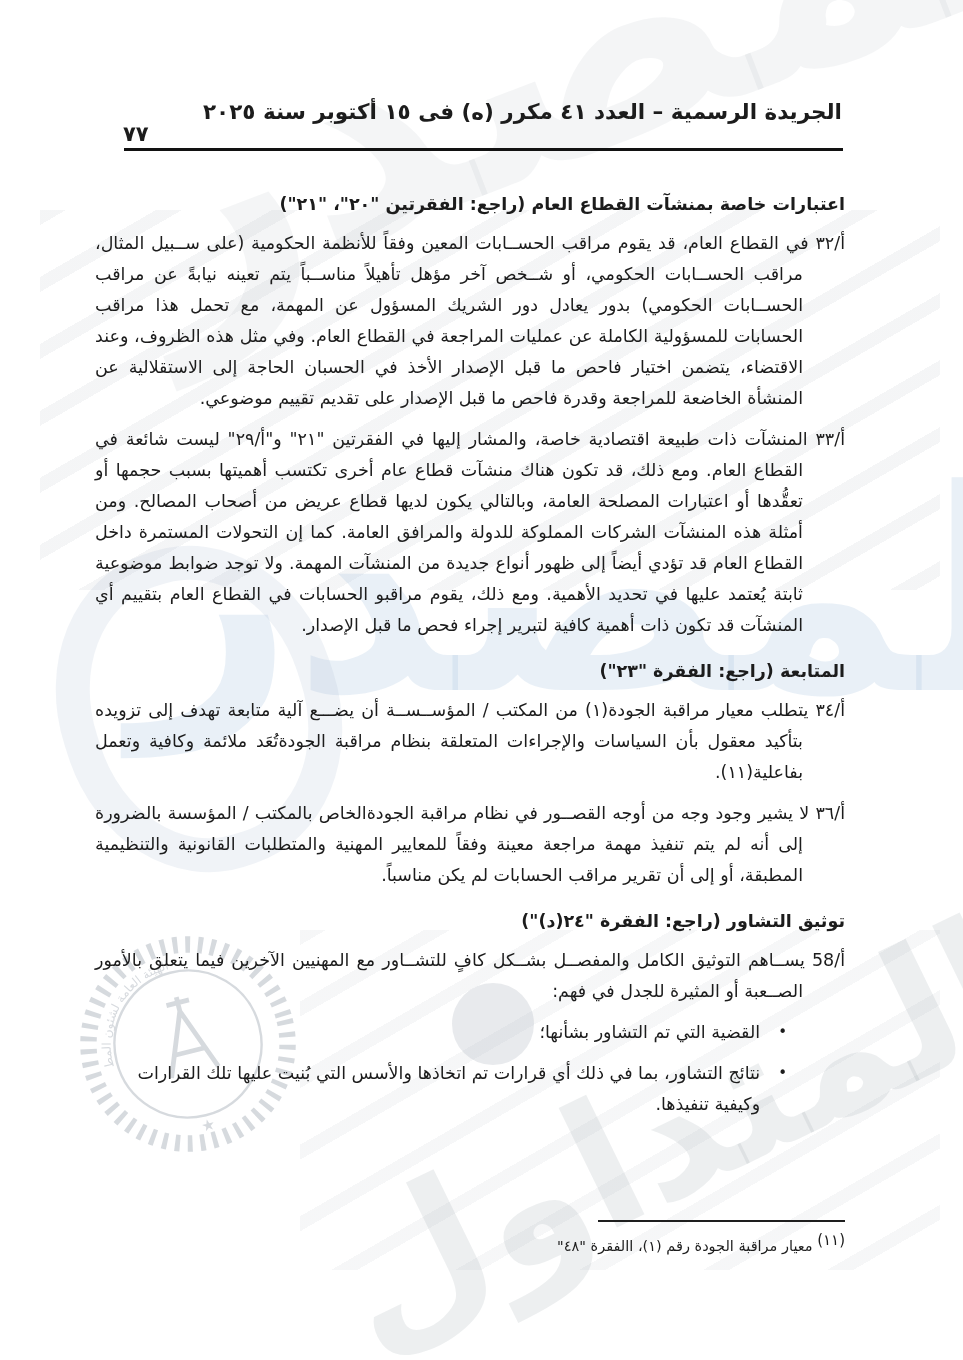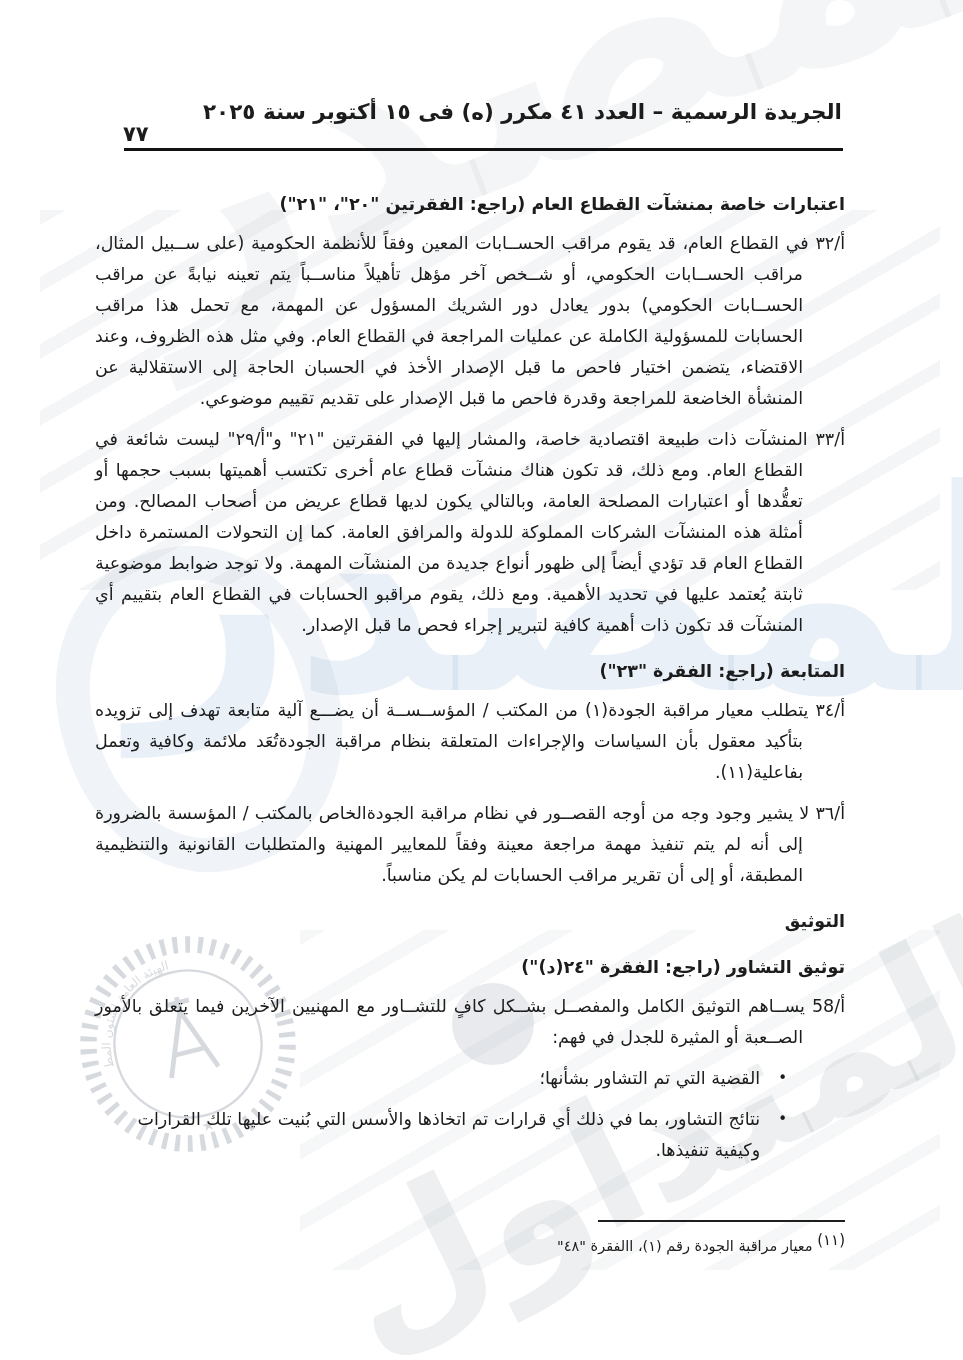--- a/index.html
+++ b/index.html
@@ -105,21 +105,20 @@
     <div class="header-rule"></div>
   </header>
 
   <main class="doc-body" id="doc-body">
       <div class="h">اعتبارات خاصة بمنشآت القطاع العام (راجع: الفقرتين "٢٠"، "٢١")</div>
       <p class="para">أ/٣٢ في القطاع العام، قد يقوم مراقب الحســابات المعين وفقاً للأنظمة الحكومية (على ســبيل المثال، مراقب الحســابات الحكومي، أو شــخص آخر مؤهل تأهيلاً مناســباً يتم تعينه نيابةً عن مراقب الحســابات الحكومي) بدور يعادل دور الشريك المسؤول عن المهمة، مع تحمل هذا مراقب الحسابات للمسؤولية الكاملة عن عمليات المراجعة في القطاع العام. وفي مثل هذه الظروف، وعند الاقتضاء، يتضمن اختيار فاحص ما قبل الإصدار الأخذ في الحسبان الحاجة إلى الاستقلالية عن المنشأة الخاضعة للمراجعة وقدرة فاحص ما قبل الإصدار على تقديم تقييم موضوعي.</p>
       <p class="para">أ/٣٣ المنشآت ذات طبيعة اقتصادية خاصة، والمشار إليها في الفقرتين "٢١" و"أ/٢٩" ليست شائعة في القطاع العام. ومع ذلك، قد تكون هناك منشآت قطاع عام أخرى تكتسب أهميتها بسبب حجمها أو تعقُّدها أو اعتبارات المصلحة العامة، وبالتالي يكون لديها قطاع عريض من أصحاب المصالح. ومن أمثلة هذه المنشآت الشركات المملوكة للدولة والمرافق العامة. كما إن التحولات المستمرة داخل القطاع العام قد تؤدي أيضاً إلى ظهور أنواع جديدة من المنشآت المهمة. ولا توجد ضوابط موضوعية ثابتة يُعتمد عليها في تحديد الأهمية. ومع ذلك، يقوم مراقبو الحسابات في القطاع العام بتقييم أي المنشآت قد تكون ذات أهمية كافية لتبرير إجراء فحص ما قبل الإصدار.</p>
       <div class="h">المتابعة (راجع: الفقرة "٢٣")</div>
       <p class="para">أ/٣٤ يتطلب معيار مراقبة الجودة(١) من المكتب / المؤســســة أن يضـــع آلية متابعة تهدف إلى تزويده بتأكيد معقول بأن السياسات والإجراءات المتعلقة بنظام مراقبة الجودةتُعَد ملائمة وكافية وتعمل بفاعلية(١١).</p>
       <p class="para">أ/٣٦ لا يشير وجود وجه من أوجه القصــور في نظام مراقبة الجودةالخاص بالمكتب / المؤسسة بالضرورة إلى أنه لم يتم تنفيذ مهمة مراجعة معينة وفقاً للمعايير المهنية والمتطلبات القانونية والتنظيمية المطبقة، أو إلى أن تقرير مراقب الحسابات لم يكن مناسباً.</p>
-      <div class="h">التوثيق</div>
       <div class="h">توثيق التشاور (راجع: الفقرة "٢٤(د)")</div>
       <p class="para">أ/58 يســاهم التوثيق الكامل والمفصــل بشــكل كافٍ للتشــاور مع المهنيين الآخرين فيما يتعلق بالأمور الصــعبة أو المثيرة للجدل في فهم:</p>
       <div class="bullet">
         <span class="dot">•</span>
         <span class="btxt">القضية التي تم التشاور بشأنها؛</span>
       </div>
       <div class="bullet">
         <span class="dot">•</span>
         <span class="btxt">نتائج التشاور، بما في ذلك أي قرارات تم اتخاذها والأسس التي بُنيت عليها تلك القرارات وكيفية تنفيذها.</span>
       </div>

